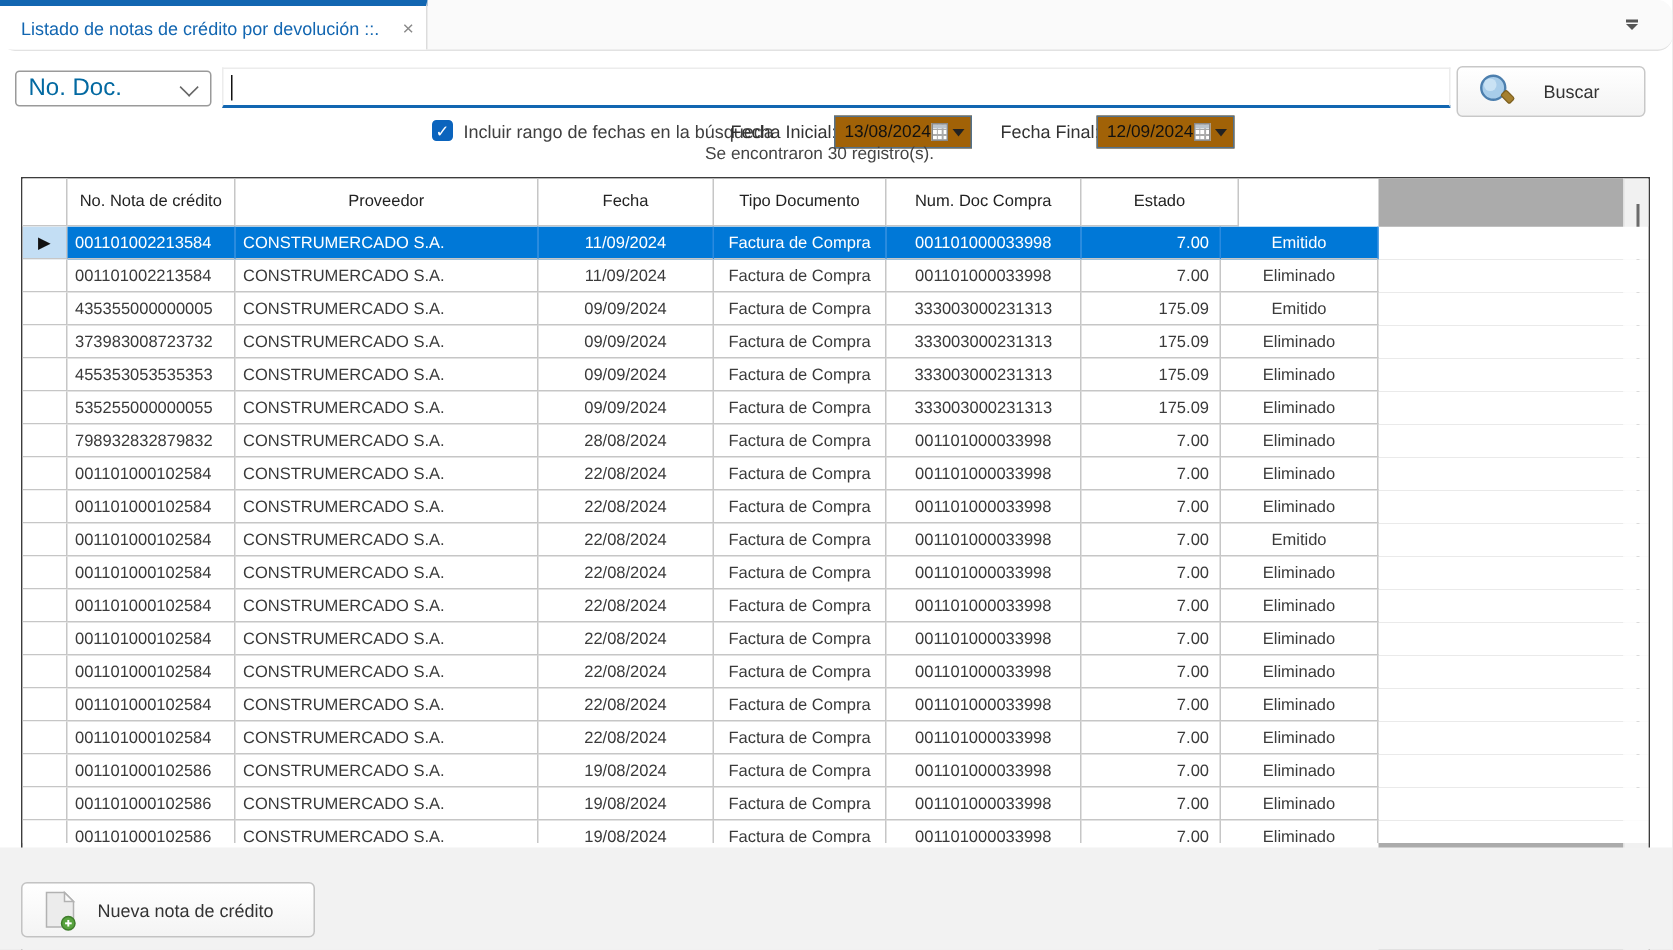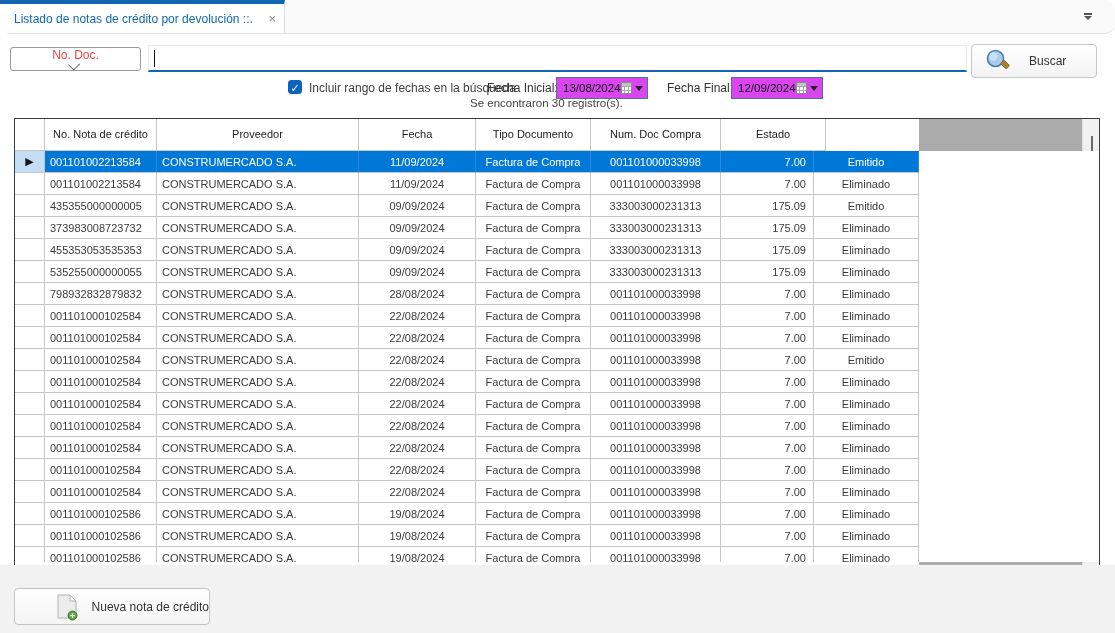--- a/index.html
+++ b/index.html
@@ -18,21 +18,21 @@
   }
   .tab-title{color:#1266b1;font-size:12px;white-space:nowrap;flex:1;}
   .tab-close{color:#8a8a8a;font-size:13px;margin-left:6px;cursor:default;line-height:1;}
   .tablist-caret{position:absolute;right:22px;top:13px;width:10px;height:8px;}
   .tablist-caret .bar{position:absolute;left:1px;top:0;width:8px;height:1.5px;background:#555;}
   .tablist-caret .tri{position:absolute;left:1px;top:3px;width:0;height:0;border-left:4px solid transparent;border-right:4px solid transparent;border-top:4px solid #555;}
   
   .combo{
     position:absolute;left:10px;top:47px;width:131px;height:24px;background:#fff;
     border:1px solid #9a9a9a;border-radius:3px;display:flex;align-items:center;
-    padding:0 8px;box-sizing:border-box;font-size:12px;color:#ef4444;flex-direction:column;
+    padding:0 8px;box-sizing:border-box;font-size:16px;color:#0369a1;
   }
   .combo-label{flex:1;}
   .combo-chevron{width:8px;height:8px;border-left:1.5px solid #666;border-bottom:1.5px solid #666;transform:rotate(-45deg) translateY(-2px);}
   .search-input{
     position:absolute;left:148px;top:45px;width:819px;height:27px;background:#fff;
     border:1px solid #ececec;border-bottom:2px solid #1266b1;box-sizing:border-box;
   }
   .caret-blink{position:absolute;left:5px;top:4px;width:1px;height:17px;background:#111;}
   .btn-buscar{
     position:absolute;left:971px;top:44px;width:126px;height:34px;
@@ -42,21 +42,21 @@
   .btn-buscar .label{font-size:12px;color:#333;margin-left:18px;}
   
   .checkbox{
     position:absolute;left:288px;top:80px;width:14px;height:14px;background:#0b64bd;border:1px solid #0b64bd;border-radius:3px;
     color:#fff;font-size:11px;line-height:14px;text-align:center;box-sizing:border-box;
   }
   .chk-label{position:absolute;left:309px;top:81px;font-size:12px;color:#404040;text-align:center;}
   .fecha-label{position:absolute;top:81px;font-size:12px;color:#333;}
   .lbl-ini{left:487px;} .lbl-fin{left:667px;}
   .datebox{
-    position:absolute;top:77px;width:92px;height:22px;background:#d946ef;border:1px solid #54718a;
+    position:absolute;top:77px;width:92px;height:22px;background:#a16207;border:1px solid #54718a;
     box-sizing:border-box;display:flex;align-items:center;padding:0 4px 0 6px;font-size:11.5px;color:#111;
   }
   .db-ini{left:556px;} .db-fin{left:731px;}
   .datebox .val{flex:1;}
   .cal-icon{width:12px;height:12px;border:1px solid #8a8a8a;background:
     linear-gradient(#bcc4cc 0 3px, transparent 3px),
     repeating-linear-gradient(90deg, transparent 0 2.5px, #aaa 2.5px 3.5px),
     repeating-linear-gradient(0deg, transparent 0 2.5px, #aaa 2.5px 3.5px);
     background-color:#fff;box-sizing:border-box;margin-right:3px;}
   .date-caret{width:0;height:0;border-left:4px solid transparent;border-right:4px solid transparent;border-top:5px solid #222;}
@@ -91,21 +91,21 @@
   .c5{width:93px;justify-content:flex-end;padding-right:7px;}
   .c6{width:105px;justify-content:center;}
   .grid-header .c0,.grid-header .c1,.grid-header .c5{justify-content:center;padding:0 2px;}
   .grid-row.selected .cell{background:#0078d7;color:#fff;border-right-color:#2a8adf;border-bottom-color:#c6c6c6;}
   .grid-row.selected .selector{background:#c3def4;color:#111;border-right-color:#c6c6c6;}
   
   .footer-strip{position:absolute;left:0;top:565px;width:1115px;height:68px;background:#f2f2f2;}
   .btn-new{
     position:absolute;left:14px;top:588px;width:196px;height:37px;
     background:linear-gradient(#ffffff,#f4f4f4);border:1px solid #c3c3c3;border-radius:4px;
-    display:flex;align-items:center;box-sizing:border-box;padding-left:12px;justify-content:flex-end;
+    display:flex;align-items:center;box-sizing:border-box;padding-left:12px;
   }
   .btn-new .label{font-size:12px;color:#333;margin-left:12px;}
 </style>
 </head>
 <body>
 
 <div class="app">
 
   <div class="tabstrip">
     <div class="tab">

